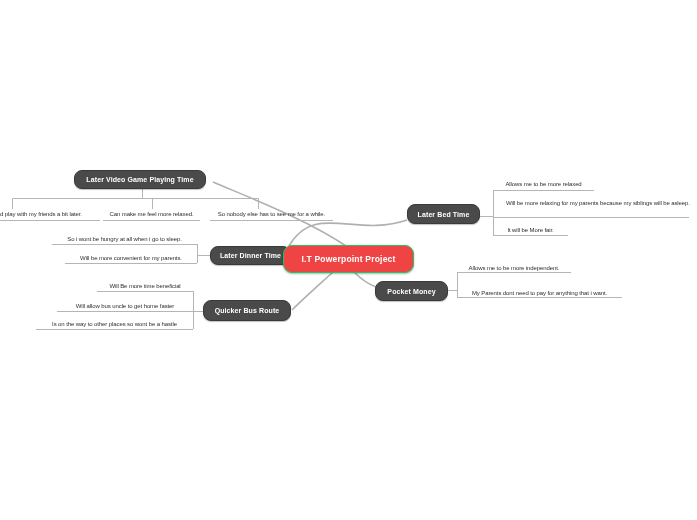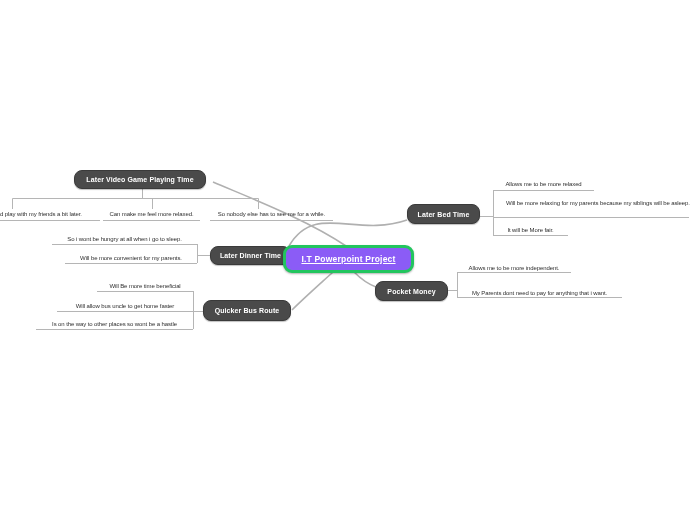--- a/index.html
+++ b/index.html
@@ -18,25 +18,24 @@
   .subtopic.left-align{text-align:left;}
   .topic{
     position:absolute;display:flex;align-items:center;justify-content:center;
     background:#4a4a4a;border:1px solid #3a3a3a;border-radius:8px;
     color:#ffffff;font-weight:bold;font-size:7px;letter-spacing:0.1px;
     white-space:nowrap;box-sizing:border-box;
     box-shadow:0 1px 1px rgba(0,0,0,0.25);
   }
   .root-topic{
     position:absolute;display:flex;align-items:center;justify-content:center;
-    background:#8b5cf6;border:3px solid #22c55e;border-radius:9px;
+    background:#ef4444;border:1px solid #22c55e;border-radius:9px;
     color:#ffffff;font-weight:bold;font-size:8.5px;letter-spacing:0.2px;
     white-space:nowrap;box-sizing:border-box;z-index:5;
     box-shadow:0 1px 2px rgba(0,0,0,0.3);
-    text-decoration:underline;
   }
 </style>
 </head>
 <body>
 
 <div class="canvas">
 
   <svg class="wires" viewBox="0 0 697 520" xmlns="http://www.w3.org/2000/svg">
 
     <path class="curve" d="M213,182 C248,197 308,220 346,246"></path>

